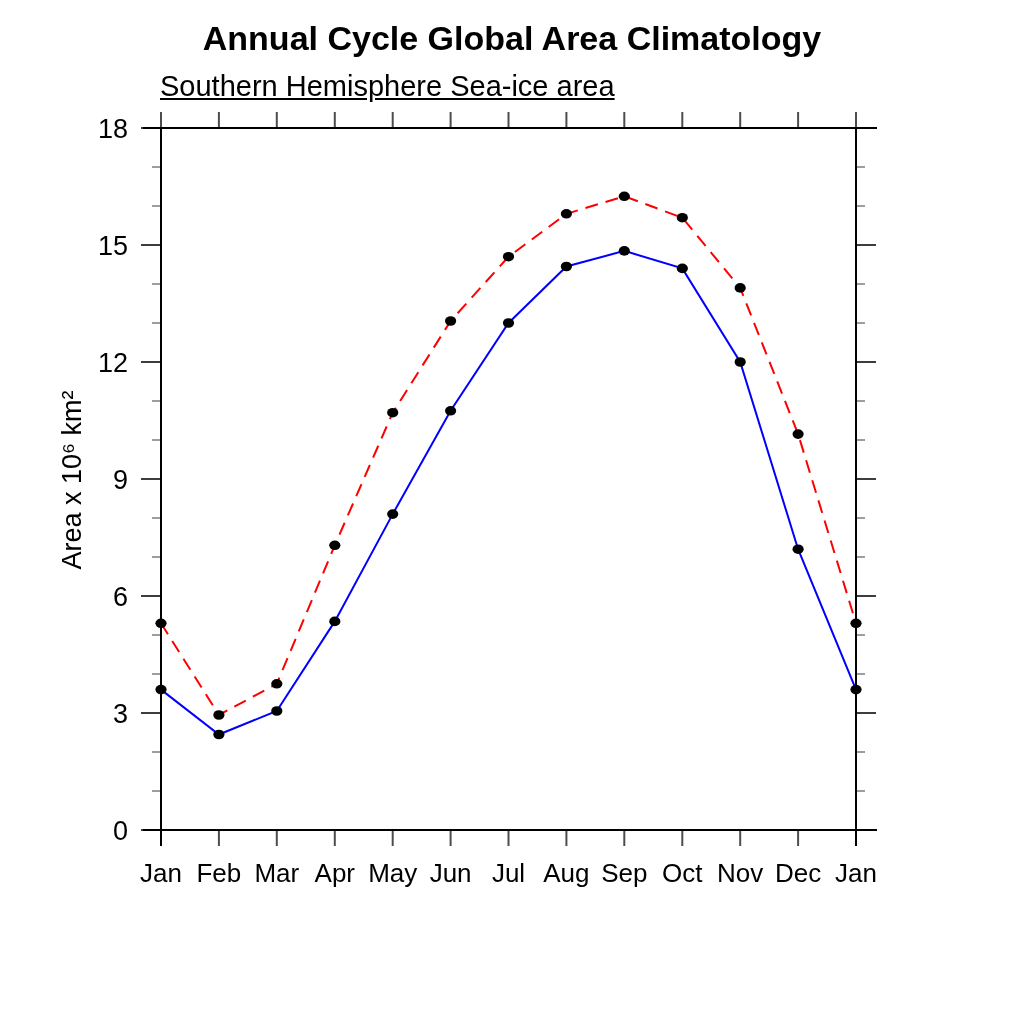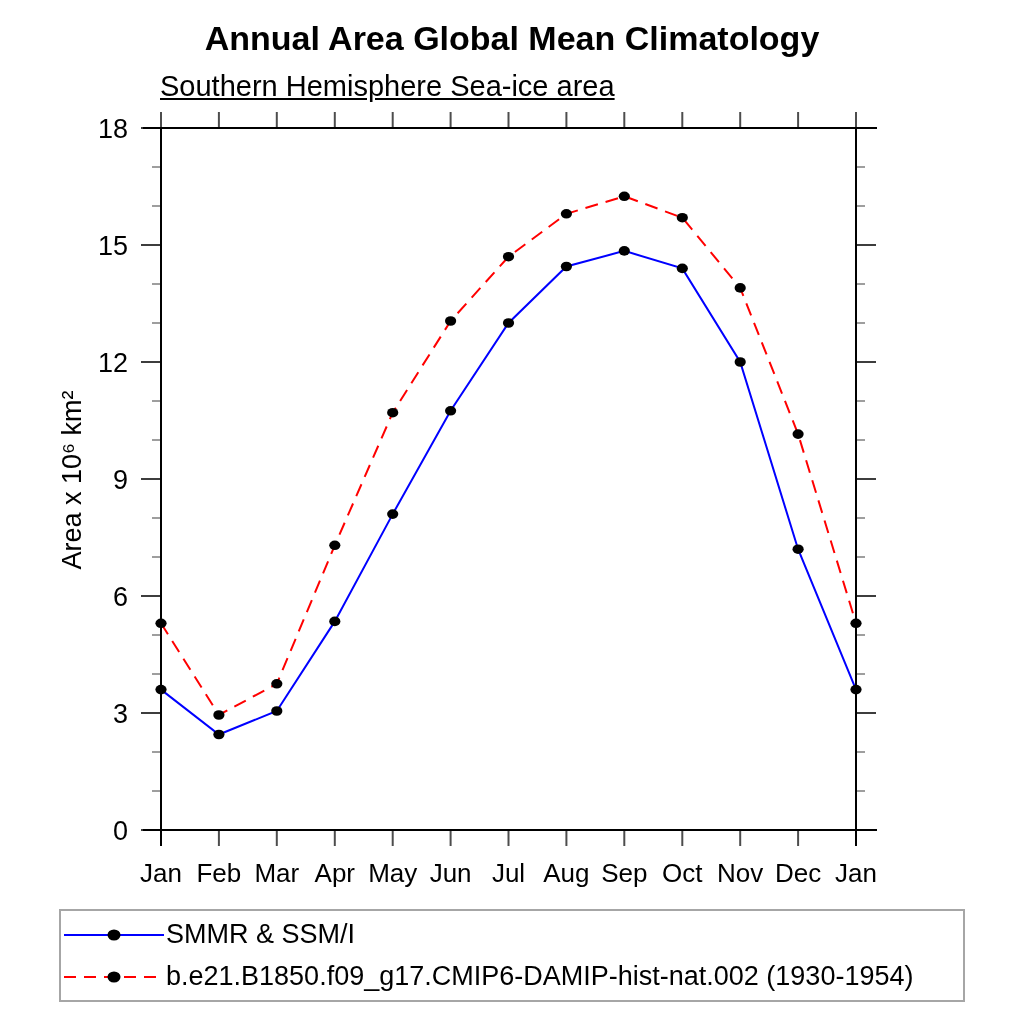--- a/index.html
+++ b/index.html
@@ -32,21 +32,21 @@
   .sample{position:relative;width:100px;height:42px;flex:0 0 100px;}
   .sample-line{position:absolute;left:0;right:0;top:50%;height:2px;margin-top:-1px;}
   .sample-dot{position:absolute;left:50%;top:50%;width:13px;height:11px;
     transform:translate(-50%,-50%);border-radius:50%;background:#000;}
   .legend-label{font-size:27px;line-height:1;white-space:nowrap;padding-left:2px;}
 </style>
 </head>
 <body>
 
 <div class="stage">
-  <div class="title">Annual Area Global Mean Climatology</div>
+  <div class="title">Annual Cycle Global Area Climatology</div>
   <div class="subtitle">Southern Hemisphere Sea-ice area</div>
   <div class="ylabel">Area x 10⁶ km²</div>
 
   <svg class="chart" id="chart-svg" viewBox="0 0 1024 1024">
       <line x1="161.0" y1="112" x2="161.0" y2="128" stroke="#4d4d4d" stroke-width="2"></line>
       <line x1="161.0" y1="830" x2="161.0" y2="846" stroke="#4d4d4d" stroke-width="2"></line>
       <text x="161.0" y="882" text-anchor="middle" font-size="26">Jan</text>
       <line x1="218.9" y1="112" x2="218.9" y2="128" stroke="#4d4d4d" stroke-width="2"></line>
       <line x1="218.9" y1="830" x2="218.9" y2="846" stroke="#4d4d4d" stroke-width="2"></line>
       <text x="218.9" y="882" text-anchor="middle" font-size="26">Feb</text>
@@ -155,29 +155,13 @@
       <ellipse cx="450.6" cy="321.0" rx="5.6" ry="4.8" fill="#000000"></ellipse>
       <ellipse cx="508.5" cy="256.7" rx="5.6" ry="4.8" fill="#000000"></ellipse>
       <ellipse cx="566.4" cy="213.8" rx="5.6" ry="4.8" fill="#000000"></ellipse>
       <ellipse cx="624.3" cy="196.3" rx="5.6" ry="4.8" fill="#000000"></ellipse>
       <ellipse cx="682.3" cy="217.7" rx="5.6" ry="4.8" fill="#000000"></ellipse>
       <ellipse cx="740.2" cy="287.9" rx="5.6" ry="4.8" fill="#000000"></ellipse>
       <ellipse cx="798.1" cy="434.1" rx="5.6" ry="4.8" fill="#000000"></ellipse>
       <ellipse cx="856.0" cy="623.3" rx="5.6" ry="4.8" fill="#000000"></ellipse>
     </svg>
 
-  <div class="legend">
-    <div class="legend-row">
-      <span class="sample">
-        <span class="sample-line" style="background: rgb(0, 0, 255);"></span>
-        <span class="sample-dot" style="background: rgb(0, 0, 0);"></span>
-      </span>
-      <span class="legend-label">SMMR &amp; SSM/I</span>
-    </div>
-    <div class="legend-row">
-      <span class="sample">
-        <span class="sample-line" style="background: repeating-linear-gradient(90deg, rgb(255, 0, 0) 0px, rgb(255, 0, 0) 12px, transparent 12px, transparent 20px);"></span>
-        <span class="sample-dot" style="background: rgb(0, 0, 0);"></span>
-      </span>
-      <span class="legend-label">b.e21.B1850.f09_g17.CMIP6-DAMIP-hist-nat.002 (1930-1954)</span>
-    </div>
-  </div>
 </div>
 
 </body></html>

